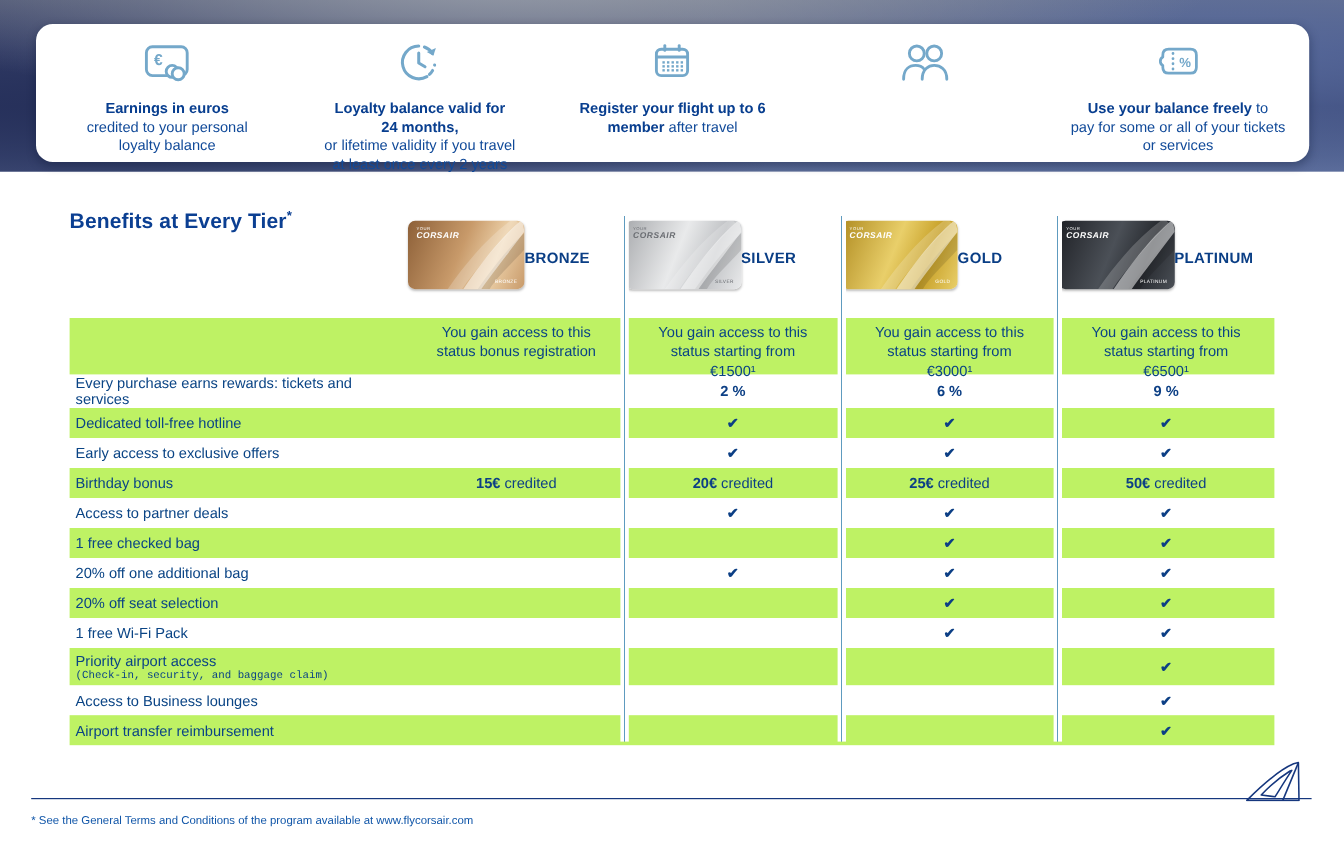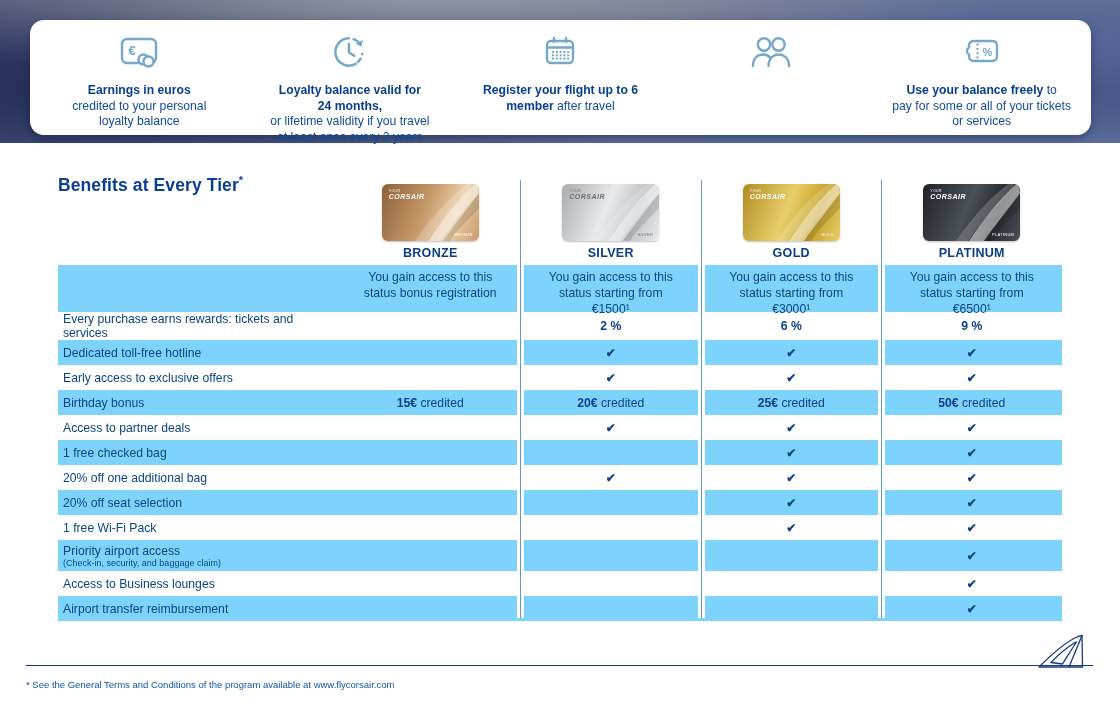--- a/index.html
+++ b/index.html
@@ -18,40 +18,40 @@
     background:#fff; border-radius:14px; display:flex; padding:8px 4px 0;
     box-shadow:0 3px 8px rgba(10,20,50,.35); }
   .hero-item { flex:1; text-align:center; }
   .icon-box { height:40px; display:flex; align-items:center; justify-content:center; margin-top:4px; }
   .hero-text { margin-top:11px; font-size:12.2px; line-height:15.6px; color:#114a99; }
   .hero-text b { color:#083e8f; }
 
   
   .content { position:relative; margin:28px 0 0 58px; width:1004px; }
   .trow { display:grid; grid-template-columns:282px 180.5px 180.5px 180.5px 180.5px; align-items:center; }
-  .trow.stripe { background:#7dd3fc; }
+  .trow.stripe { background:#bef264; }
   .hdr-row { align-items:start; height:94px; }
   .page-title { font-size:17.5px; font-weight:bold; color:#0b3f92; padding-top:3px; letter-spacing:.1px; }
   .page-title sup { font-size:11px; }
-  .tier-head { display:flex; flex-direction:column; align-items:center; padding-top:13px; }
+  .tier-head { display:flex; flex-direction:row; align-items:center; padding-top:13px; }
   .card { width:97px; height:57px; border-radius:6px; position:relative; overflow:hidden;
           box-shadow:0 1px 2px rgba(0,0,0,.25); }
   .card svg.swoosh { position:absolute; inset:0; }
   .card-brand { position:absolute; top:5px; left:7px; display:flex; flex-direction:column; line-height:1.15; }
   .brand-top { font-size:3.5px; letter-spacing:.4px; }
   .brand-name { font-size:7px; font-weight:bold; font-style:italic; letter-spacing:.5px; }
   .card-tier-label { position:absolute; right:6px; bottom:4px; font-size:4px; letter-spacing:.3px; }
   .tier-name { margin-top:5px; font-weight:bold; font-size:12.5px; color:#0a3e85; letter-spacing:.3px; }
 
   .sub-row { height:47px; font-size:12.2px; line-height:15.8px; color:#0a4485;
              text-align:center; align-items:start; padding-top:5px; }
   .body-row { min-height:25px; font-size:12.2px; color:#0a4485; }
   .body-row.tall { min-height:31px; }
   .lbl { padding-left:5px; }
-  .sublbl { font-size:9px; line-height:10px; }
+  .sublbl { font-size:9px; line-height:10px;font-family:Liberation Mono, monospace; }
   .val { text-align:center; color:#0c3f85; }
   .val b { font-weight:bold; }
   .check { font-weight:bold; font-size:12px; color:#0c3f85; }
 
   .divider { position:absolute; top:9px; width:7px; height:438px;
     background:linear-gradient(90deg,#fff 0 3px,#5e9bbf 3px 4px,#fff 4px 7px); }
 
   
   .footer { margin:44px 27px 0 26px; }
   .rule { position:relative; border-top:1.5px solid #16377e; }

